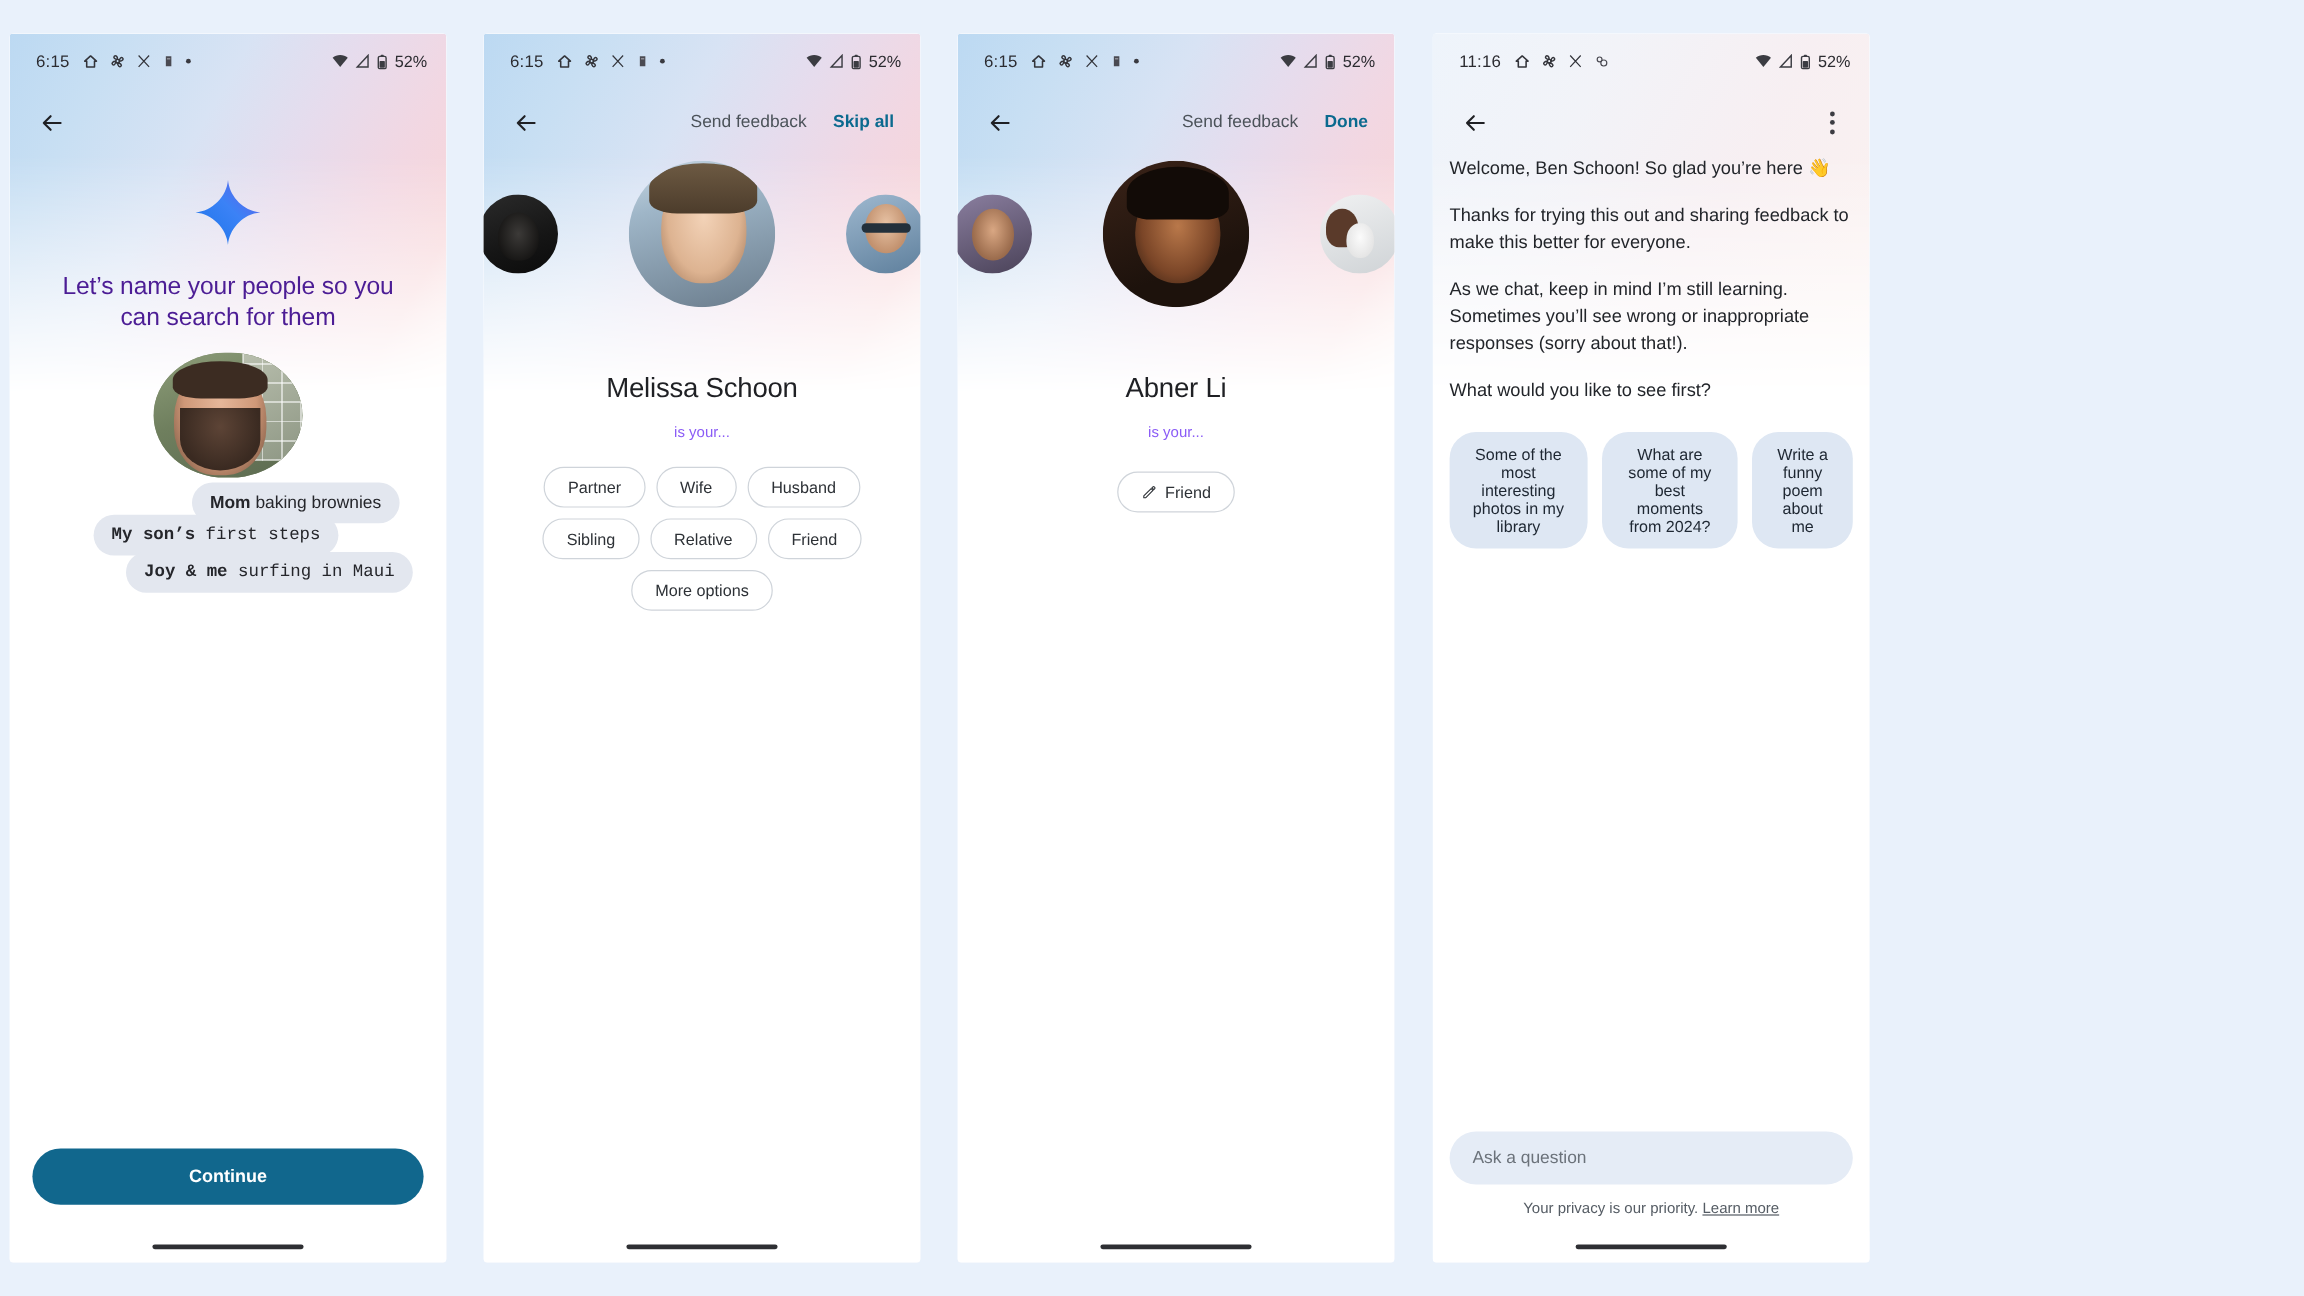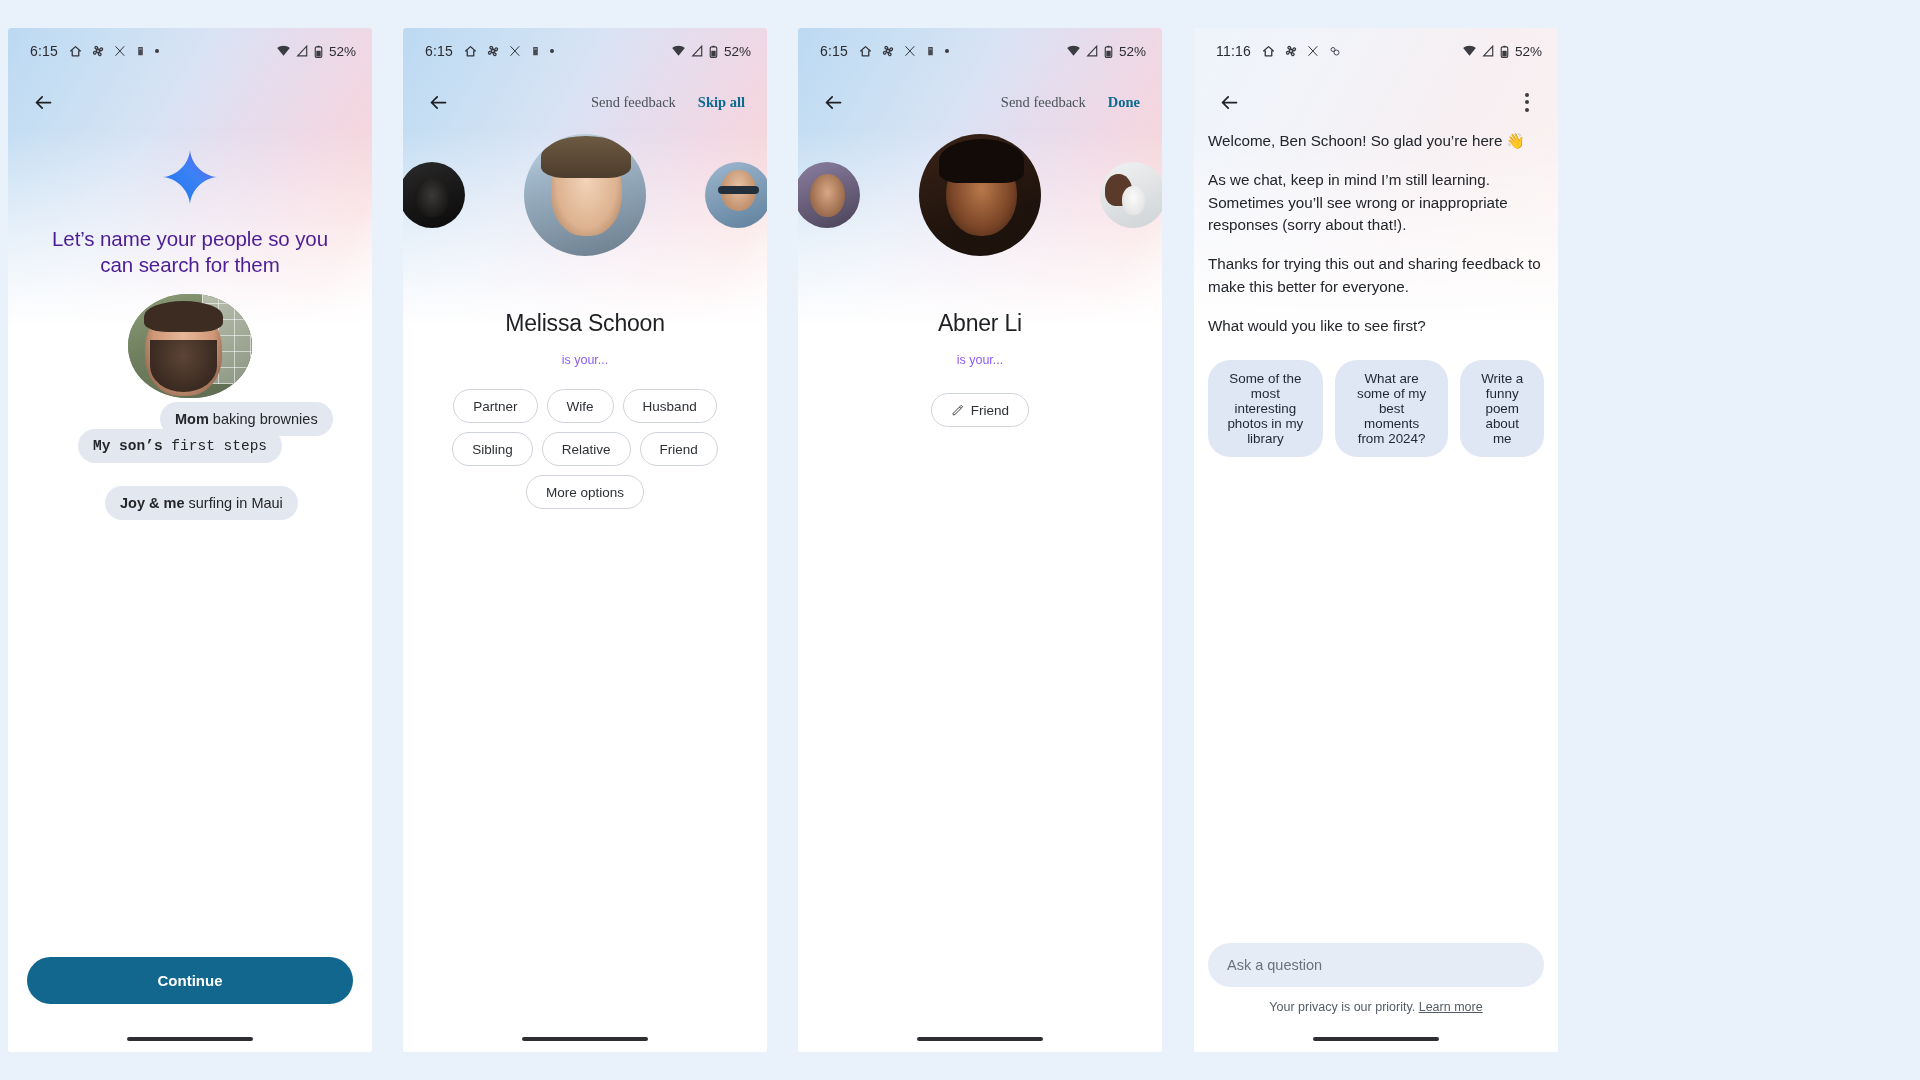--- a/index.html
+++ b/index.html
@@ -83,21 +83,20 @@
     align-items: center;
     padding: 0 14px 0 18px;
     gap: 6px;
   }
   .appbar .ab-spacer { flex: 1; }
   .ab-text {
     font-size: 14.5px;
     color: #4b5259;
     padding: 6px 8px;
     cursor: pointer;
-    font-family: Liberation Serif, serif;
   }
   .ab-text.accent { color: #0b6a8f; font-weight: bold; }
   .backbtn { width: 34px; height: 34px; display:flex; align-items:center; justify-content:center; cursor: pointer; }
   .kebab { width: 34px; height: 34px; display:flex; flex-direction:column; align-items:center; justify-content:center; gap:3.5px; cursor:pointer; }
   .kebab i { width: 4px; height: 4px; border-radius: 50%; background: #3c3c42; display:block; }
 
   
   .body { position: relative; z-index: 2; flex: 1; display: flex; flex-direction: column; }
 
   
@@ -142,21 +141,21 @@
     color: #25262b;
     border-radius: 20px;
     padding: 9px 15px;
     font-size: 14.5px;
     white-space: nowrap;
     box-shadow: 0 0 0 0 rgba(0,0,0,0);
   }
   .bub b { font-weight: bold; }
   .bub.b1 { left: 152px; top: 108px; }
   .bub.b2 { left: 70px; top: 135px; font-family: Liberation Mono, monospace; }
-  .bub.b3 { left: 97px; top: 192px; }
+  .bub.b3 { left: 97px; top: 166px; font-family: Liberation Mono, monospace; }
 
   .s1-foot { margin-top: auto; padding: 0 19px 22px; }
   .cta {
     width: 100%;
     height: 47px;
     border: none;
     border-radius: 26px;
     background: #11678d;
     color: #ffffff;
     font-size: 15px;
@@ -705,22 +704,22 @@
       <span class="ab-spacer"></span>
       <span class="kebab">
           <i></i>
           <i></i>
           <i></i>
         </span>
     </div>
 
     <div class="body p4body">
       <div class="para">Welcome, Ben Schoon! So glad you’re here 👋</div>
+      <div class="para">Thanks for trying this out and sharing feedback to make this better for everyone.</div>
       <div class="para">As we chat, keep in mind I’m still learning. Sometimes you’ll see wrong or inappropriate responses (sorry about that!).</div>
-      <div class="para">Thanks for trying this out and sharing feedback to make this better for everyone.</div>
       <div class="para">What would you like to see first?</div>
 
       <div class="sugg">
         <button class="sugg-chip">Some of the most interesting photos in my library</button>
         <button class="sugg-chip">What are some of my best moments from 2024?</button>
         <button class="sugg-chip">Write a funny poem about me</button>
       </div>
 
       <div class="p4foot">
         <input class="askbox" placeholder="Ask a question" style="">

